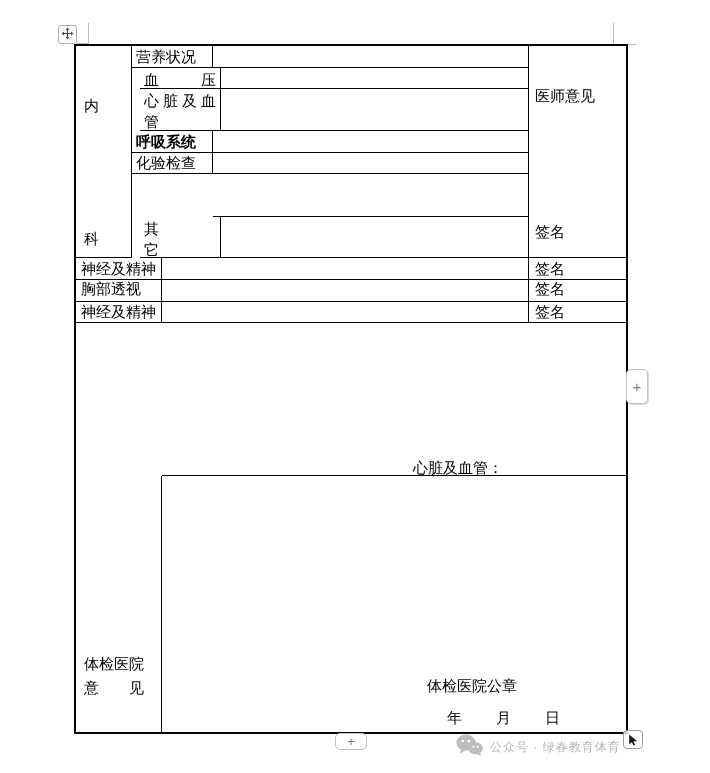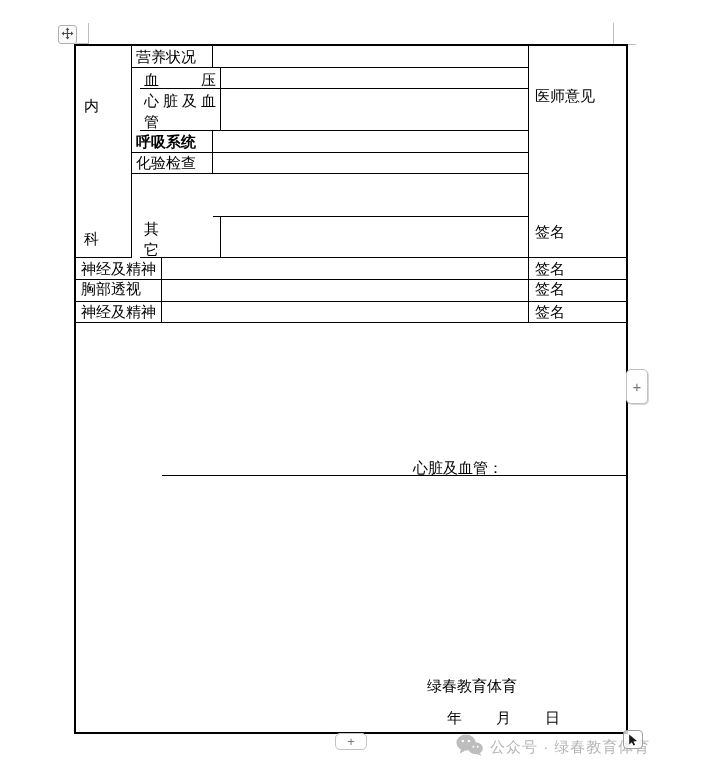--- a/index.html
+++ b/index.html
@@ -58,21 +58,21 @@
           color:#777;display:flex;align-items:center;justify-content:center;
           font-size:15px;line-height:1;cursor:pointer;}
   #add-side{left:626px;top:369px;width:22px;height:35px;border-radius:5px;
             box-shadow:1px 1px 0 #d8d8d8;}
   #add-bottom{left:335px;top:733px;width:32px;height:17px;border-radius:5px;font-size:13px;}
   .cursorbox{position:absolute;left:623px;top:730px;width:20px;height:19px;box-sizing:border-box;
              border:1px solid #9e9e9e;border-radius:4px;background:rgba(255,255,255,0.78);
              display:flex;align-items:center;justify-content:center;}
   
   .wm{position:absolute;left:456px;top:734px;display:flex;align-items:center;}
-  .wm-text{margin-left:7px;font-size:15px;letter-spacing:1px;color:#b5b5b5;
+  .wm-text{margin-left:7px;font-size:12px;letter-spacing:1px;color:#b5b5b5;
            white-space:nowrap;line-height:22px;}
 </style>
 </head>
 <body>
 
 <div class="page">
 
   <div class="handle">
     <span>
       <svg width="13" height="13" viewBox="0 0 13 13">
@@ -127,22 +127,28 @@
     <div class="cell ecs er1 lbl">签名</div>
 
     <div class="cell ecl er2 lbl">神经及精神</div>
     <div class="cell ecc er2"></div>
     <div class="cell ecs er2 lbl">签名</div>
 
     <div class="cell" id="c-concl-c">
       <span class="docsign">心脏及血管：</span>
     </div>
 
+    <div class="cell" id="c-hosp-l">
+      <div class="blk">
+        <div>体检医院</div>
+        <div class="l2 j">意见</div>
+      </div>
+    </div>
     <div class="cell" id="c-hosp-c">
-      <span class="seal">绿春教育体育</span>
+      <span class="seal">体检医院公章</span>
       <span class="ymd">
         <span class="yy">年</span>
         <span class="mm">月</span>
         <span class="dd">日</span>
       </span>
     </div>
   </div>
 
   <div class="addbtn" id="add-side">+</div>
 

